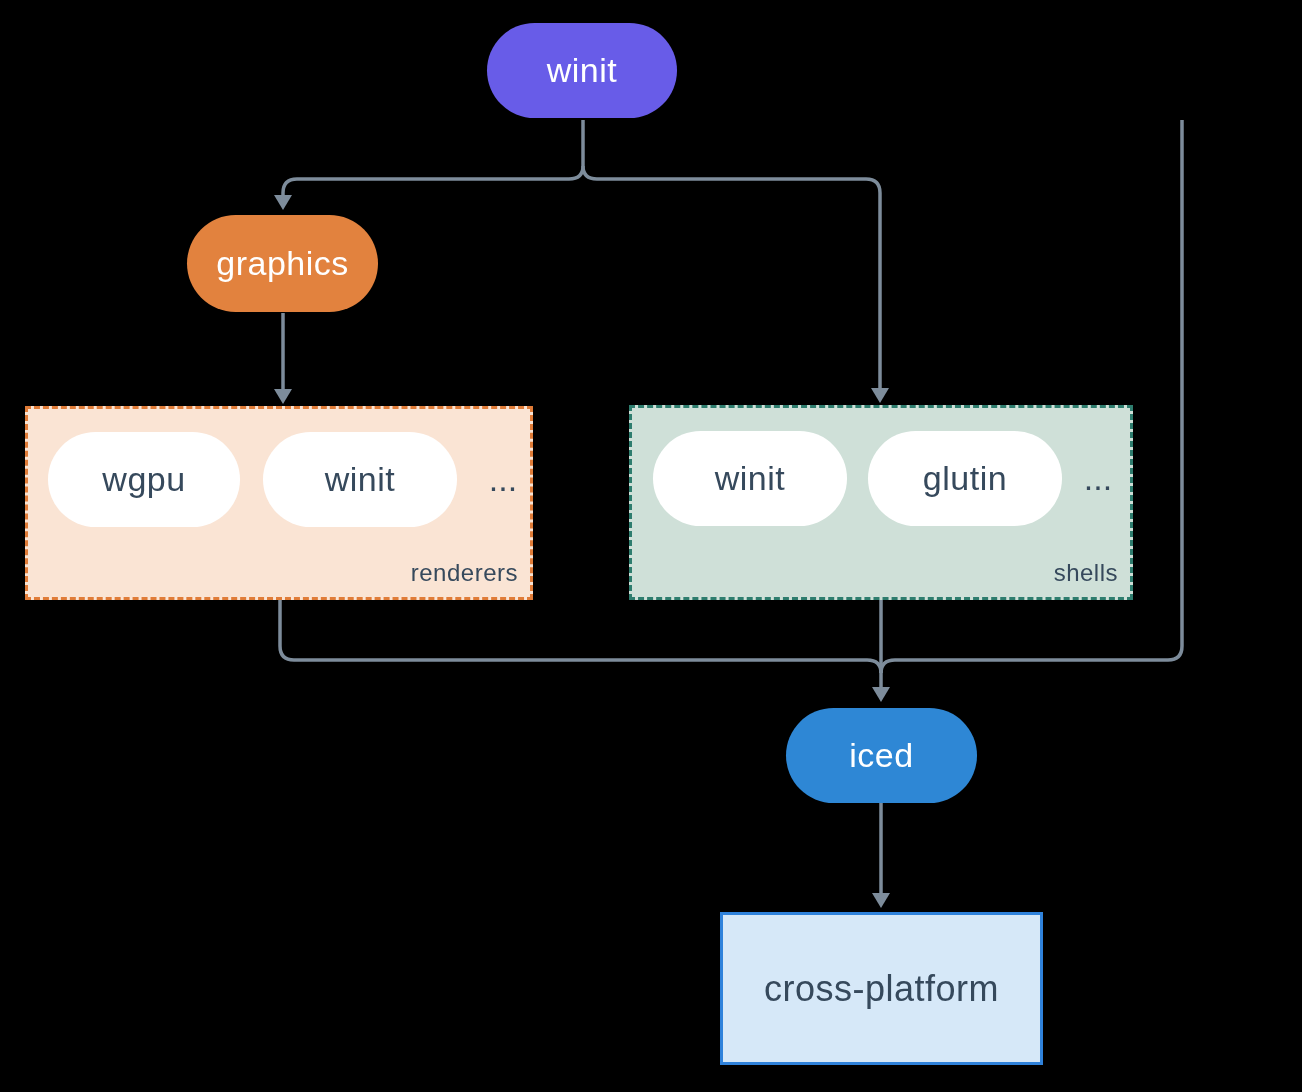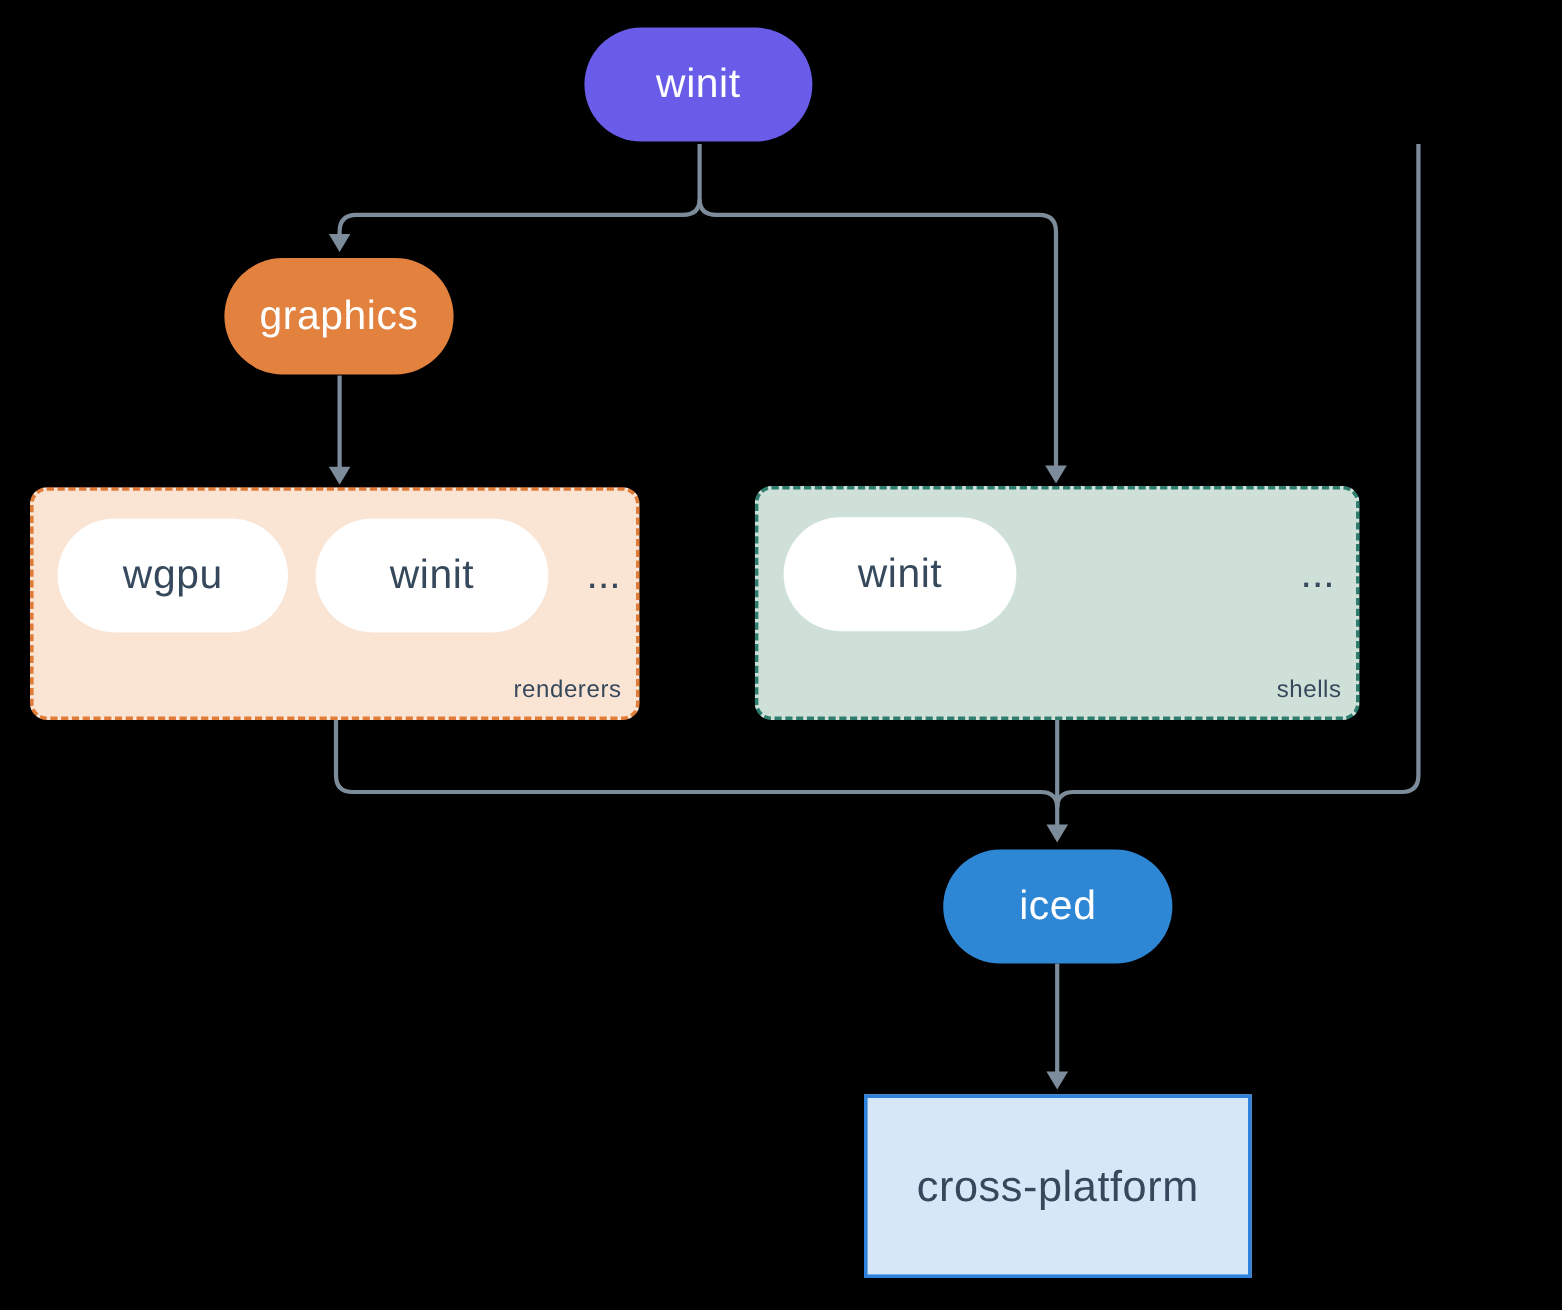--- a/index.html
+++ b/index.html
@@ -30,21 +30,21 @@
   .pill.web{left:1088px;top:23px;width:190px;height:95px;background:var(--c-platform,#685CE8);}
   .pill.graphics{left:187px;top:215px;width:191px;height:97px;background:var(--c-graphics,#E2823E);}
   .pill.iced{left:786px;top:708px;width:191px;height:95px;background:var(--c-iced,#2E87D5);}
   .pill.white{
     background:#fff;
     color:var(--c-text_dark,#36495C);
   }
   .groupbox{
     position:absolute;
     width:508px;height:194px;
-    border-radius:14px;
+    border-radius:0;
     box-sizing:border-box;
   }
   .groupbox.renderers{
     left:25px;top:406px;
     background:var(--c-renderers_bg,#FAE4D4);
     border:3px dashed var(--c-renderers_border,#E07C38);
   }
   .groupbox.shells{
     left:629px;top:405px;width:504px;height:195px;
     background:var(--c-shells_bg,#CFE0D8);
@@ -57,21 +57,21 @@
   .shells .p2{left:236px;width:194px;}
   .more{
     position:absolute;top:23px;height:95px;width:60px;
     display:flex;align-items:center;justify-content:center;
     font-size:34px;color:var(--c-text_dark,#36495C);
   }
   .renderers .more{left:445px;}
   .shells .more{left:436px;}
   .group-label{
     position:absolute;right:12px;bottom:10px;
-    font-size:20px;letter-spacing:0.5px;
+    font-size:24px;letter-spacing:0.5px;
     color:var(--c-text_dark,#36495C);
   }
   .appbox{
     position:absolute;left:720px;top:912px;width:323px;height:153px;
     box-sizing:border-box;
     background:var(--c-app_bg,#D6E8F8);
     border:3px solid var(--c-app_border,#2F82DB);
     display:flex;flex-direction:row;align-items:center;justify-content:center;
     font-size:36px;line-height:48px;letter-spacing:0.5px;
     color:var(--c-text_dark,#36495C);
@@ -122,20 +122,23 @@
       <span>winit</span>
     </div>
     <div class="more">...</div>
     <div class="group-label">renderers</div>
   </div>
 
   <div class="groupbox shells">
     <div class="pill white p1">
       <span>winit</span>
     </div>
+    <div class="pill white p2">
+      <span>glutin</span>
+    </div>
     <div class="more">...</div>
     <div class="group-label">shells</div>
   </div>
 
   <div class="pill iced">
     <span>iced</span>
   </div>
 
   <div class="appbox">
     <div>cross-platform</div>

